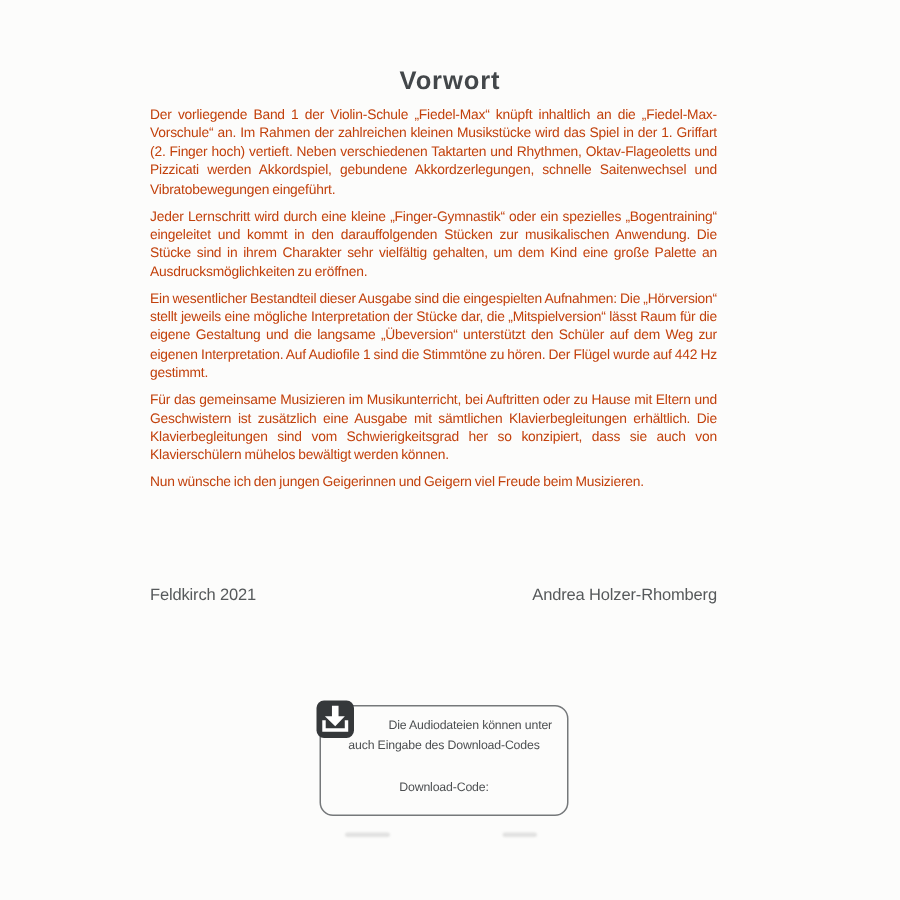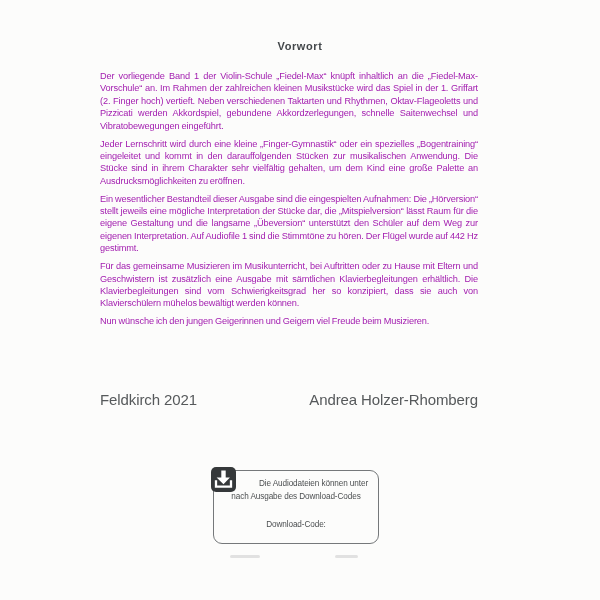--- a/index.html
+++ b/index.html
@@ -11,44 +11,44 @@
     overflow: hidden;
   }
   .page {
     position: absolute; inset: 0;
     background: #fcfcfb;
   }
   .page-title {
     position: absolute;
     top: 33px; left: 0; width: 600px;
     text-align: center;
-    font-size: 11px;
+    font-size: 17px;
     font-weight: 700;
     letter-spacing: 0.6px;
     color: #43474a;
   }
   .body-text {
     position: absolute;
     top: 70px; left: 100px; width: 378px;
-    color: #a21caf;
+    color: #c2410c;
   }
   .para {
     margin: 0 0 5.5px 0;
     font-size: 9.2px;
     line-height: 12.4px;
     letter-spacing: -0.12px;
     word-spacing: -0.45px;
     text-align: justify;
   }
   .signature-row {
     position: absolute;
     top: 391px; left: 100px; width: 378px;
     display: flex;
     justify-content: space-between;
-    font-size: 15px;
+    font-size: 11px;
     letter-spacing: -0.1px;
     color: #56595b;
   }
   .dl-box {
     position: absolute;
     left: 213px; top: 470px;
     width: 166px; height: 74px;
     border: 1px solid #75787a;
     border-radius: 9px;
     box-sizing: border-box;
@@ -94,21 +94,21 @@
     <p class="para">Nun wünsche ich den jungen Geigerinnen und Geigern viel Freude beim Musizieren.</p>
   </div>
 
   <div class="signature-row">
     <span>Feldkirch 2021</span>
     <span>Andrea Holzer-Rhomberg</span>
   </div>
 
   <div class="dl-box">
     <div class="dl-line dl-intro">Die Audiodateien können unter</div>
-    <div class="dl-line dl-note">nach Ausgabe des Download-Codes</div>
+    <div class="dl-line dl-note">auch Eingabe des Download-Codes</div>
     <div class="dl-line dl-code">Download-Code:</div>
   </div>
 
   <div class="dl-icon">
     <svg viewBox="0 0 25 25" xmlns="http://www.w3.org/2000/svg" aria-hidden="true">
       <path d="M10.3 3.5 h4.4 v7 h4.2 L12.5 17.2 5.6 10.5 h4.7 z" fill="#ffffff"></path>
       <path d="M5 13.2 V19.6 H20 V13.2" fill="none" stroke="#ffffff" stroke-width="2.3"></path>
     </svg>
   </div>
 

